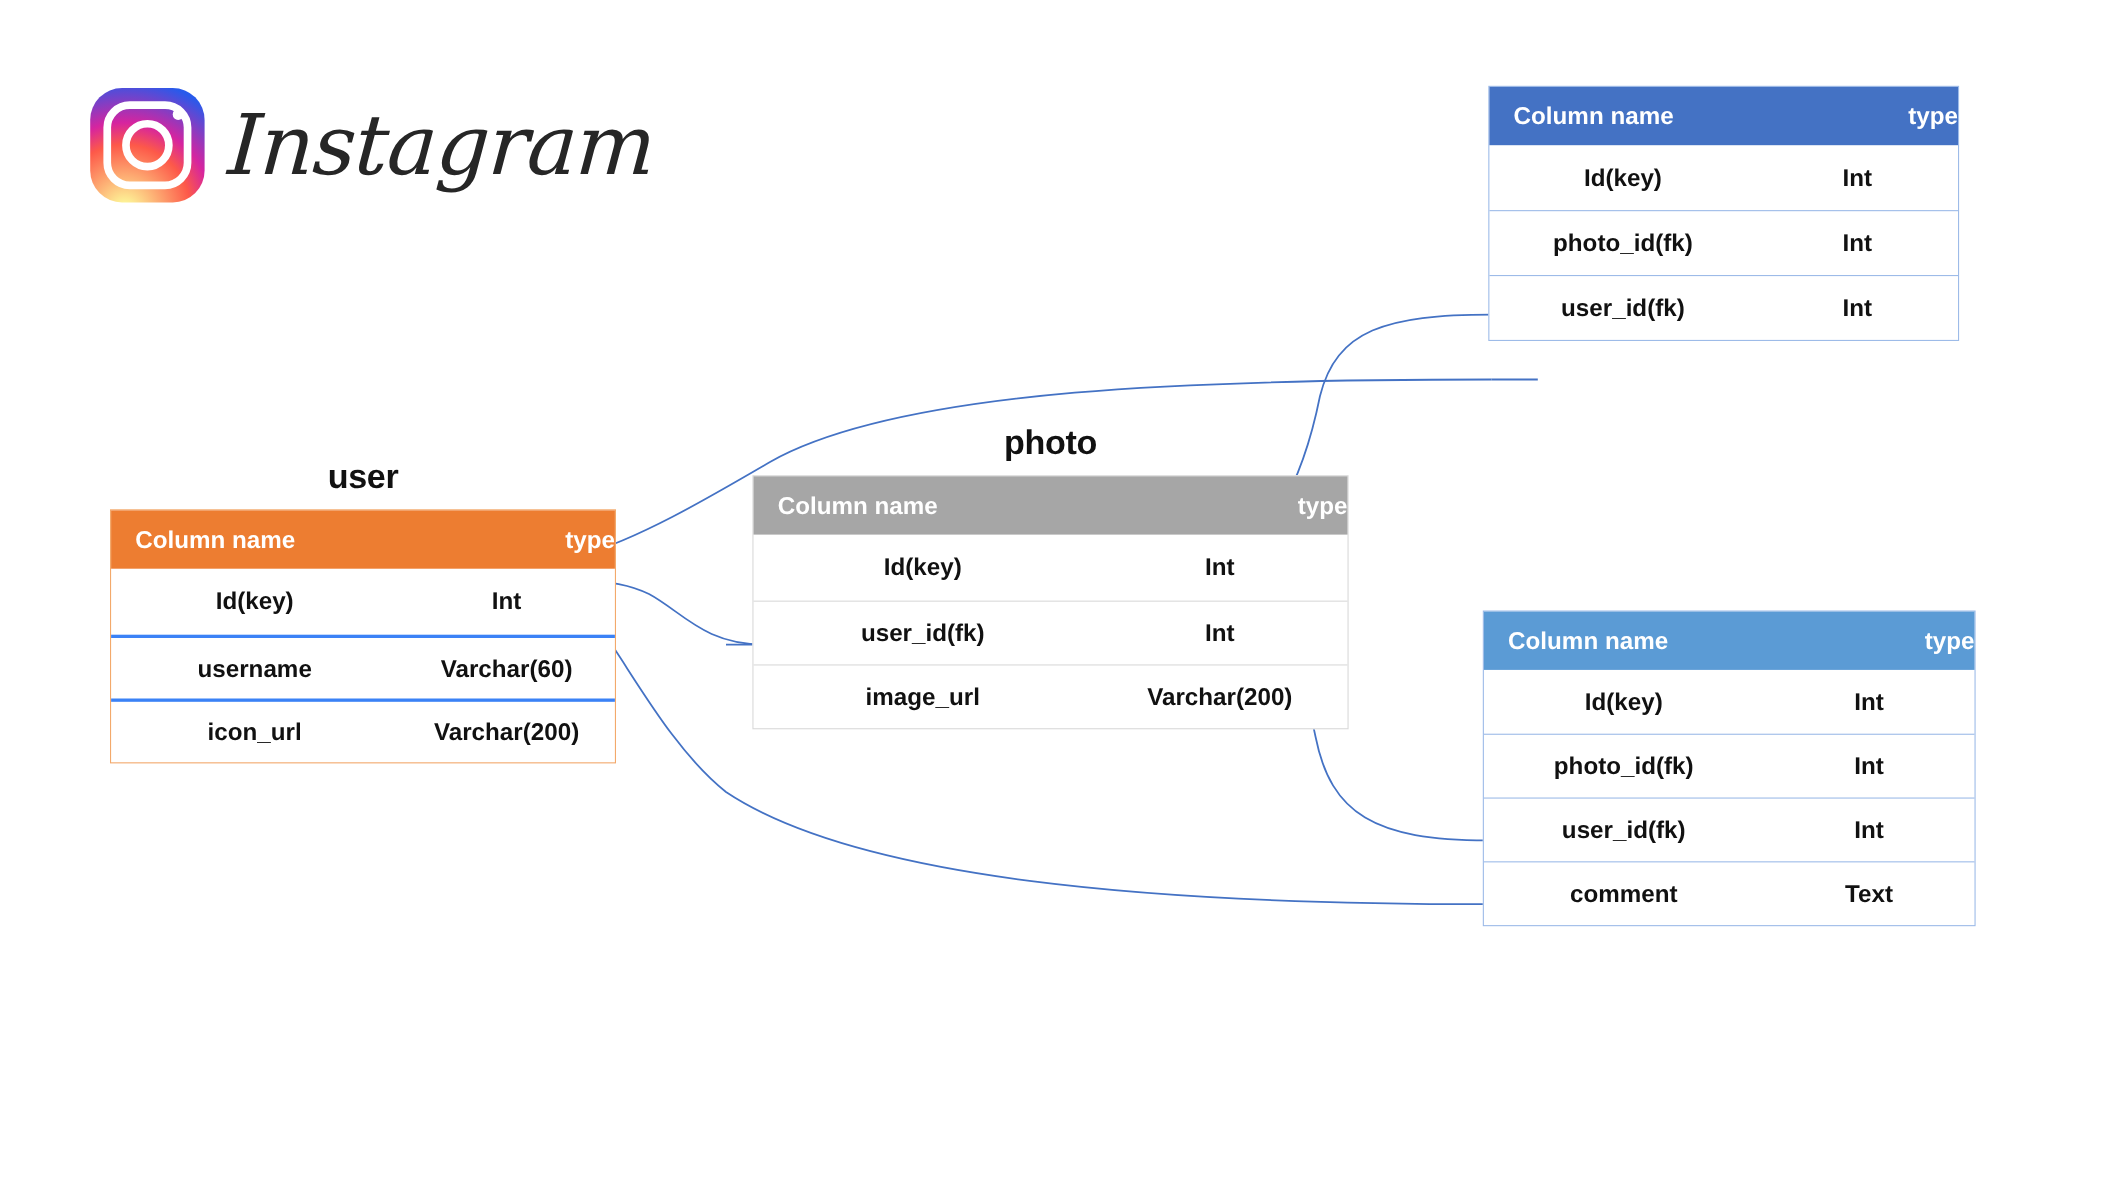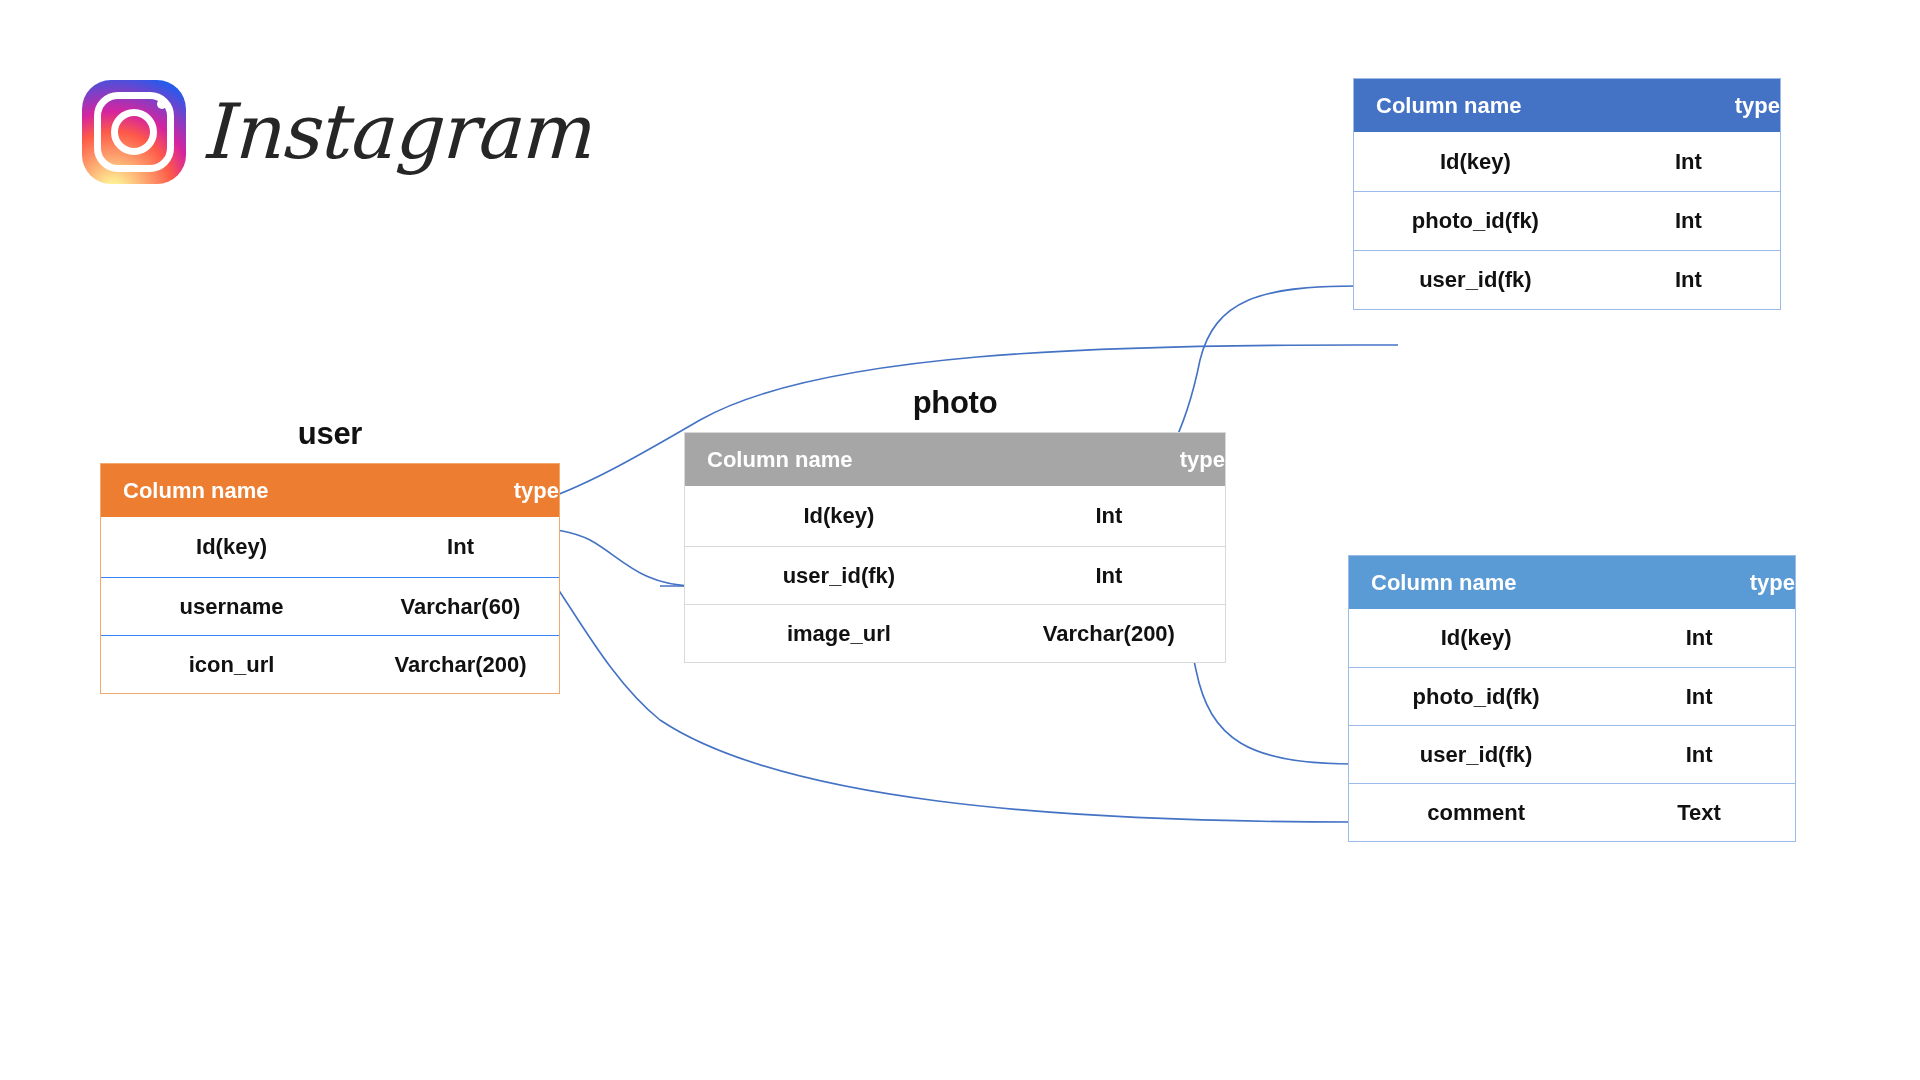--- a/index.html
+++ b/index.html
@@ -63,21 +63,21 @@
   .row .c2{flex:1 1 auto;text-align:center;}
   .head{color:#ffffff;font-size:22px;font-weight:bold;}
   .head .c1{text-align:left;padding-left:22px;}
   .head .c2{text-align:right;padding-left:4px;}
   .data{font-size:22px;font-weight:bold;color:#111111;}
 
   
   #tbl-user{left:100px;top:388px;width:460px;margin-top:28px;}
   #tbl-user .tbl-box{border:1px solid #f3a96b;}
   #tbl-user .head{background:#ED7D31;height:53px;}
-  #tbl-user .data{height:58px;border-top:1px solid #3b82f6;}
+  #tbl-user .data{height:58px;border-top:3px solid #3b82f6;}
   #tbl-user .data.first{border-top:none;height:60px;}
 
   
   #tbl-photo{left:684px;top:385px;width:542px;}
   #tbl-photo .tbl-box{border:1px solid #d9d9d9;}
   #tbl-photo .head{background:#A6A6A6;height:53px;}
   #tbl-photo .data{height:58px;border-top:1px solid #d9d9d9;}
   #tbl-photo .data.first{border-top:none;height:60px;}
 
   

